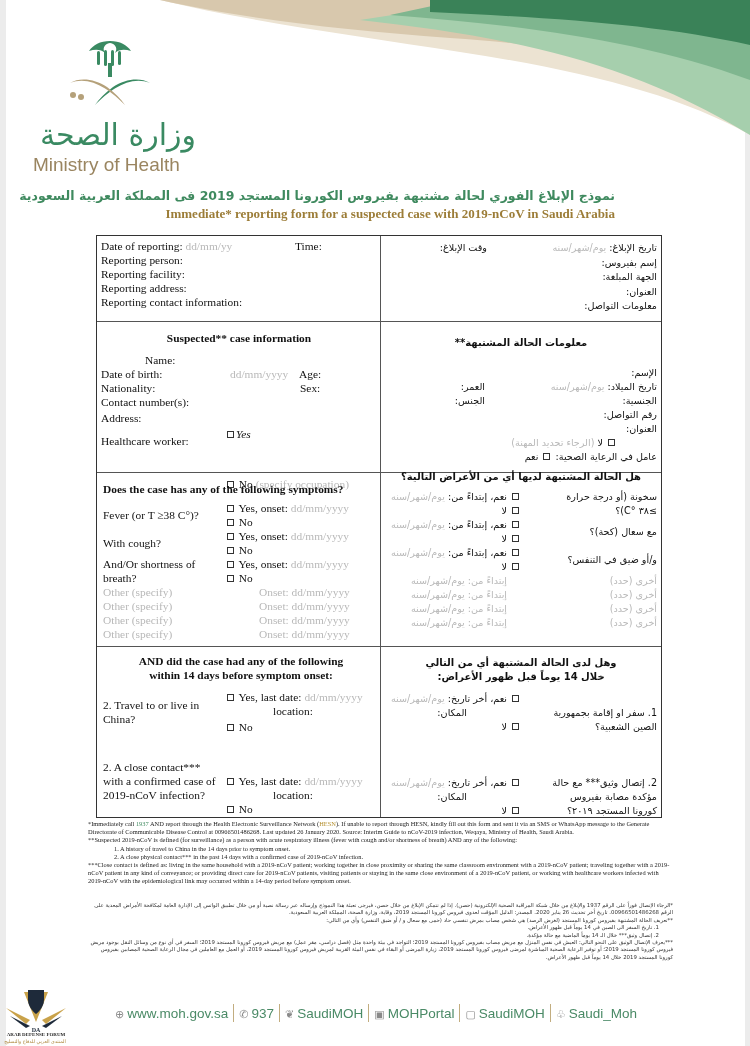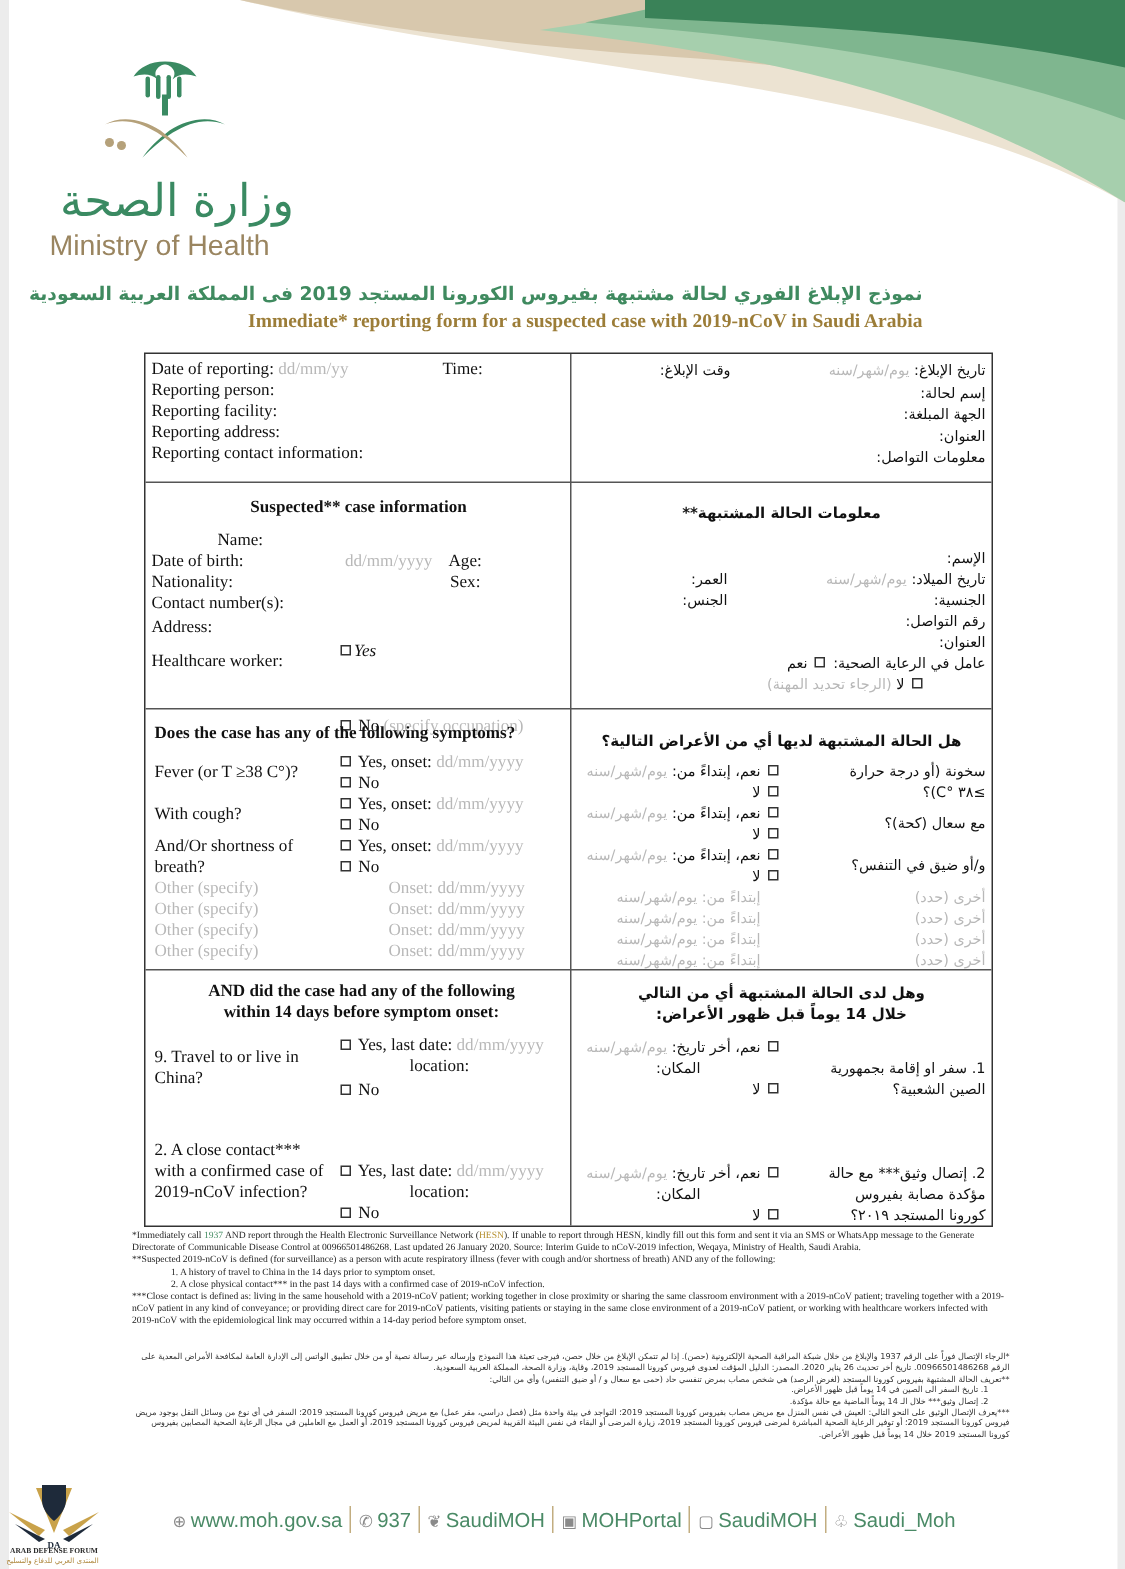--- a/index.html
+++ b/index.html
@@ -103,21 +103,21 @@
       <div>Reporting address:</div>
       <div>Reporting contact information:</div>
     </div>
 
     <div class="cell-ar" style="top:5px; line-height:14.6px;">
       <div style="position:relative;">
         <span>تاريخ الإبلاغ:</span>
         <span class="muted">يوم/شهر/سنه</span>
         <span class="abs" style="right:170px;">وقت الإبلاغ:</span>
       </div>
-      <div>إسم لحالة:</div>
+      <div>إسم بفيروس:</div>
       <div>الجهة المبلغة:</div>
       <div>العنوان:</div>
       <div>معلومات التواصل:</div>
     </div>
 
     <div class="cell-en" style="top:95px;">
       <div class="hdr">Suspected** case information</div>
       <div style="margin-top:8px;margin-left:44px;">Name:</div>
       <div style="position:relative;">
         <span>Date of birth:</span>
@@ -144,29 +144,29 @@
         <span>تاريخ الميلاد:</span>
         <span class="muted">يوم/شهر/سنه</span>
         <span class="abs" style="right:172px;">العمر:</span>
       </div>
       <div style="position:relative;">
         <span>الجنسية:</span>
         <span class="abs" style="right:172px;">الجنس:</span>
       </div>
       <div>رقم التواصل:</div>
       <div>العنوان:</div>
+      <div style="padding-right:40px;">
+        <span class="box"></span>
+        <span>لا</span>
+        <span class="muted">(الرجاء تحديد المهنة)</span>
+      </div>
       <div>
         <span>عامل في الرعاية الصحية:</span>
         <span class="box"></span>
         <span>نعم</span>
-      </div>
-      <div style="padding-right:40px;">
-        <span class="box"></span>
-        <span>لا</span>
-        <span class="muted">(الرجاء تحديد المهنة)</span>
       </div>
     </div>
 
     <div class="cell-en" style="top:246px; left:6px;">
       <div class="bold">Does the case has any of the following symptoms?</div>
       <div style="position:relative; height:28px; margin-top:5px;">
         <span class="abs" style="top:7px;">Fever (or T ≥38 C°)?</span>
         <span class="abs" style="left:122px; top:0;"><span class="box"></span> <span>Yes, onset:</span> <span class="muted">dd/mm/yyyy</span></span>
         <span class="abs" style="left:122px; top:14px;"><span class="box"></span> <span>No</span></span>
       </div>
@@ -191,21 +191,21 @@
       <div style="position:relative; height:14px;" class="muted">
           <span class="abs">Other (specify)</span>
           <span class="abs" style="left:156px;">Onset: dd/mm/yyyy</span>
         </div>
       <div style="position:relative; height:14px;" class="muted">
           <span class="abs">Other (specify)</span>
           <span class="abs" style="left:156px;">Onset: dd/mm/yyyy</span>
         </div>
     </div>
 
-    <div class="cell-ar" style="top:252px;">
+    <div class="cell-ar" style="top:234px;">
       <div class="hdr-ar">هل الحالة المشتبهة لديها أي من الأعراض التالية؟</div>
       <div style="position:relative; height:28px; margin-top:6px;">
         <span class="abs" style="right:0; top:0; width:110px; white-space:normal;">سخونة (أو درجة حرارة ≥٣٨ °C)؟</span>
         <span class="abs" style="right:136px; top:0;"><span class="box"></span> <span>نعم، إبتداءً من:</span> <span class="muted">يوم/شهر/سنه</span></span>
         <span class="abs" style="right:136px; top:14px;"><span class="box"></span> <span>لا</span></span>
       </div>
       <div style="position:relative; height:28px;">
         <span class="abs" style="right:0; top:7px;">مع سعال (كحة)؟</span>
         <span class="abs" style="right:136px; top:0;"><span class="box"></span> <span>نعم، إبتداءً من:</span> <span class="muted">يوم/شهر/سنه</span></span>
         <span class="abs" style="right:136px; top:14px;"><span class="box"></span> <span>لا</span></span>
@@ -230,21 +230,21 @@
       <div style="position:relative; height:14px;" class="muted">
           <span class="abs" style="right:0;">أخرى (حدد)</span>
           <span class="abs" style="right:150px;">إبتداءً من: يوم/شهر/سنه</span>
         </div>
     </div>
 
     <div class="cell-en" style="top:418px; left:6px;">
       <div class="hdr">AND did the case had any of the following</div>
       <div class="hdr">within 14 days before symptom onset:</div>
       <div style="position:relative; height:70px; margin-top:8px;">
-        <span class="abs" style="top:8px; width:115px; white-space:normal;">9. Travel to or live in China?</span>
+        <span class="abs" style="top:8px; width:115px; white-space:normal;">2. Travel to or live in China?</span>
         <span class="abs" style="left:122px; top:0;"><span class="box"></span> <span>Yes, last date:</span> <span class="muted">dd/mm/yyyy</span></span>
         <span class="abs" style="left:170px; top:14px;">location:</span>
         <span class="abs" style="left:122px; top:30px;"><span class="box"></span> <span>No</span></span>
       </div>
       <div style="position:relative; height:60px;">
         <span class="abs" style="top:0; width:118px; white-space:normal;">2. A close contact*** with a confirmed case of 2019-nCoV infection?</span>
         <span class="abs" style="left:122px; top:14px;"><span class="box"></span> <span>Yes, last date:</span> <span class="muted">dd/mm/yyyy</span></span>
         <span class="abs" style="left:170px; top:28px;">location:</span>
         <span class="abs" style="left:122px; top:42px;"><span class="box"></span> <span>No</span></span>
       </div>

